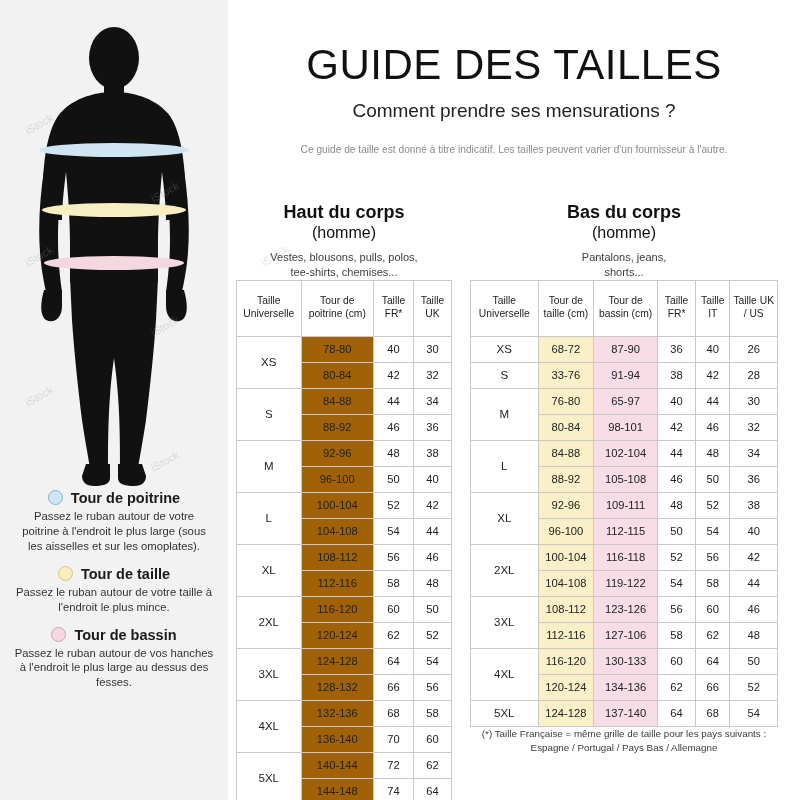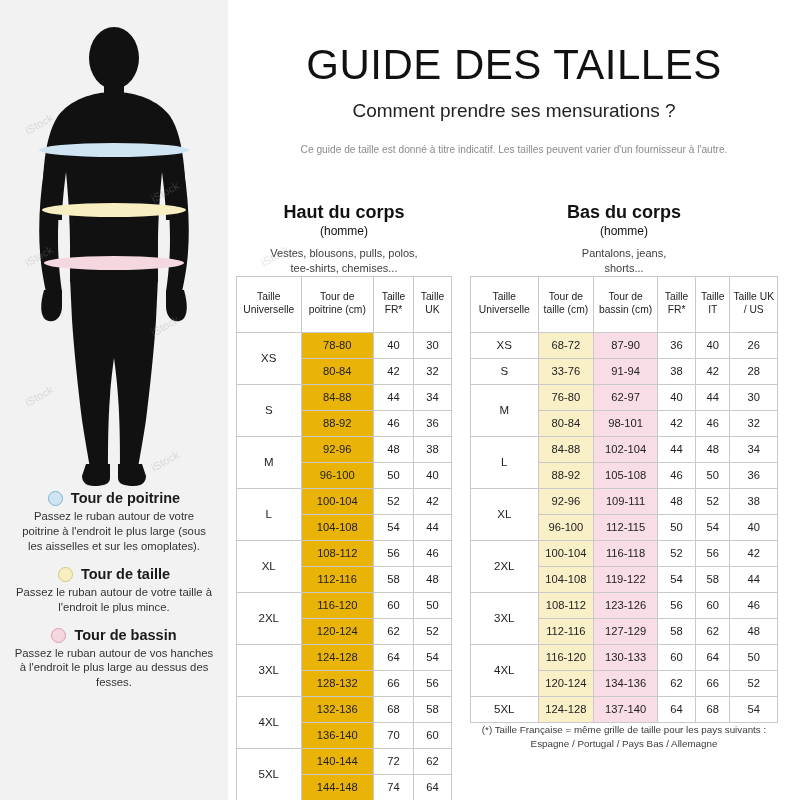--- a/index.html
+++ b/index.html
@@ -15,50 +15,50 @@
   #root { position: relative; width: 800px; height: 800px; }
 
   
   .left-panel {
     position: absolute; left: 0; top: 0; width: 228px; height: 800px;
     background: #f2f2f2;
   }
   .silhouette-wrap { position: absolute; left: 0; top: 20px; width: 228px; height: 470px; }
   .legend { position: absolute; left: 8px; top: 490px; width: 212px; text-align: center; }
   .legend-block { margin-bottom: 12px; }
-  .legend-title { display: flex; align-items: flex-end; justify-content: center; gap: 8px; font-size: 14.5px; font-weight: bold; color: #1a1a1a; margin-bottom: 3px;}
+  .legend-title { display: flex; align-items: flex-start; justify-content: center; gap: 8px; font-size: 14.5px; font-weight: bold; color: #1a1a1a; margin-bottom: 3px;}
   .dot { width: 15px; height: 15px; border-radius: 50%; border: 1px solid #9aa8b5; display:inline-block; }
   .dot.blue { background: #cfe5f3; border-color:#7fb3d0; }
   .dot.yellow { background: #f7eec2; border-color:#d6c67a; }
   .dot.pink { background: #f5d7e0; border-color:#d69fb2; }
   .legend-text { font-size: 11.3px; line-height: 1.32; color: #333; padding: 0 6px; }
 
   
   .header { position: absolute; left: 228px; top: 0; width: 572px; }
   .main-title {
     text-align: center; font-size: 42px; font-weight: normal; letter-spacing: 0.5px;
     color: #111; margin-top: 44px; line-height: 1;
     font-family: "Liberation Sans", sans-serif;
   }
   .sub-title { text-align:center; font-size: 19px; color: #222; margin-top: 14px; }
   .disclaimer { text-align:center; font-size: 10.2px; color: #8b8b8b; margin-top: 22px; }
 
   
   .table-block { position: absolute; background:#fff; }
   .tb-head { text-align:center; padding-top: 12px; }
   .tb-title { font-size: 18px; font-weight: bold; color:#111; }
-  .tb-sub { font-size: 12px; color:#111; margin-top: 1px; }
+  .tb-sub { font-size: 16px; color:#111; margin-top: 1px; }
   .tb-items { font-size: 11px; color:#3d3d3d; margin-top: 8px; line-height: 1.35; }
 
   table { border-collapse: collapse; width: 100%; font-size: 11px; padding-left: 12px; }
   th, td { border: 1px solid #c9c9c9; text-align: center; color:#222; }
   th { font-size: 10.3px; font-weight: normal; padding: 6px 2px; line-height: 1.25; height: 56px; }
   td { height: 26px; padding: 0 2px; font-size: 11.2px; }
   td.size { font-size: 11.5px; }
-  .c-blue { background: #eab308; margin-top: 41px; }
+  .c-blue { background: #a16207; margin-top: 41px; }
   .c-yellow { background: #faf0c8; }
   .c-pink { background: #f8dde6; }
 
   .footnote { font-size: 9.8px; color:#3a3a3a; text-align:center; line-height:1.45; }
 
   .wm { position:absolute; color: rgba(150,150,150,0.28); font-size: 11px; transform: rotate(-30deg); pointer-events:none; font-family:"Liberation Sans", sans-serif;}
 </style>
 </head>
 <body>
 
@@ -291,21 +291,21 @@
             <td class="size" rowspan="1">S</td>
             <td class="c-yellow">33-76</td>
             <td class="c-pink">91-94</td>
             <td>38</td>
             <td>42</td>
             <td>28</td>
           </tr>
           <tr>
             <td class="size" rowspan="2">M</td>
             <td class="c-yellow">76-80</td>
-            <td class="c-pink">62-97</td>
+            <td class="c-pink">65-97</td>
             <td>40</td>
             <td>44</td>
             <td>30</td>
           </tr>
           <tr>
             <td class="c-yellow">80-84</td>
             <td class="c-pink">98-101</td>
             <td>42</td>
             <td>46</td>
             <td>32</td>
@@ -358,21 +358,21 @@
           <tr>
             <td class="size" rowspan="2">3XL</td>
             <td class="c-yellow">108-112</td>
             <td class="c-pink">123-126</td>
             <td>56</td>
             <td>60</td>
             <td>46</td>
           </tr>
           <tr>
             <td class="c-yellow">112-116</td>
-            <td class="c-pink">127-129</td>
+            <td class="c-pink">127-106</td>
             <td>58</td>
             <td>62</td>
             <td>48</td>
           </tr>
           <tr>
             <td class="size" rowspan="2">4XL</td>
             <td class="c-yellow">116-120</td>
             <td class="c-pink">130-133</td>
             <td>60</td>
             <td>64</td>

